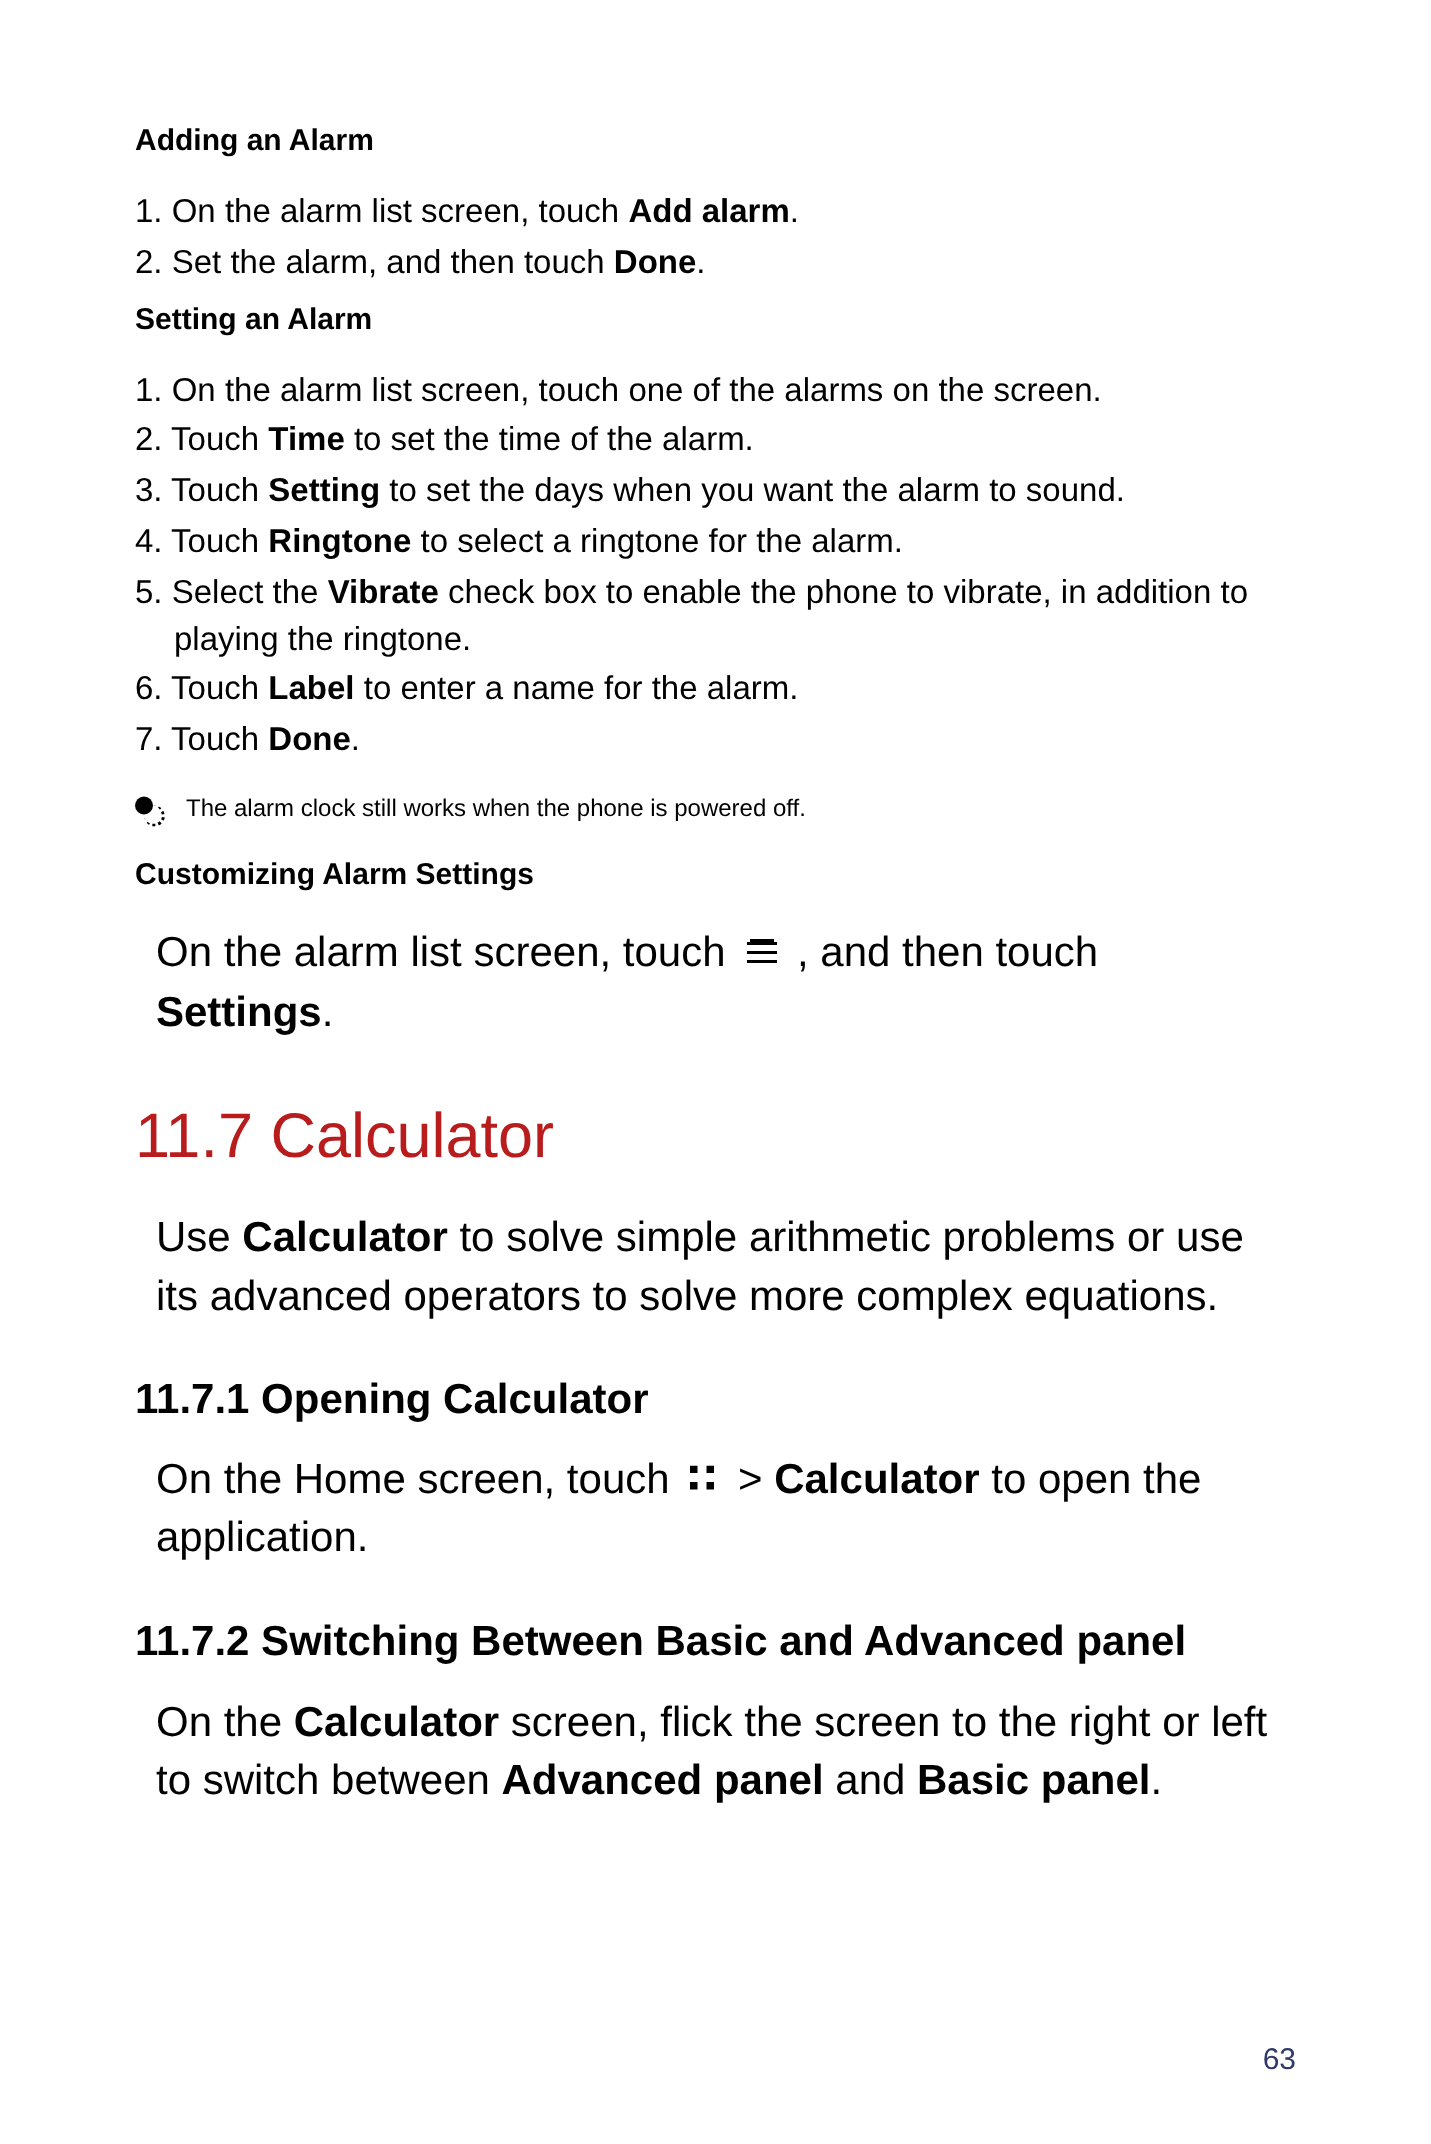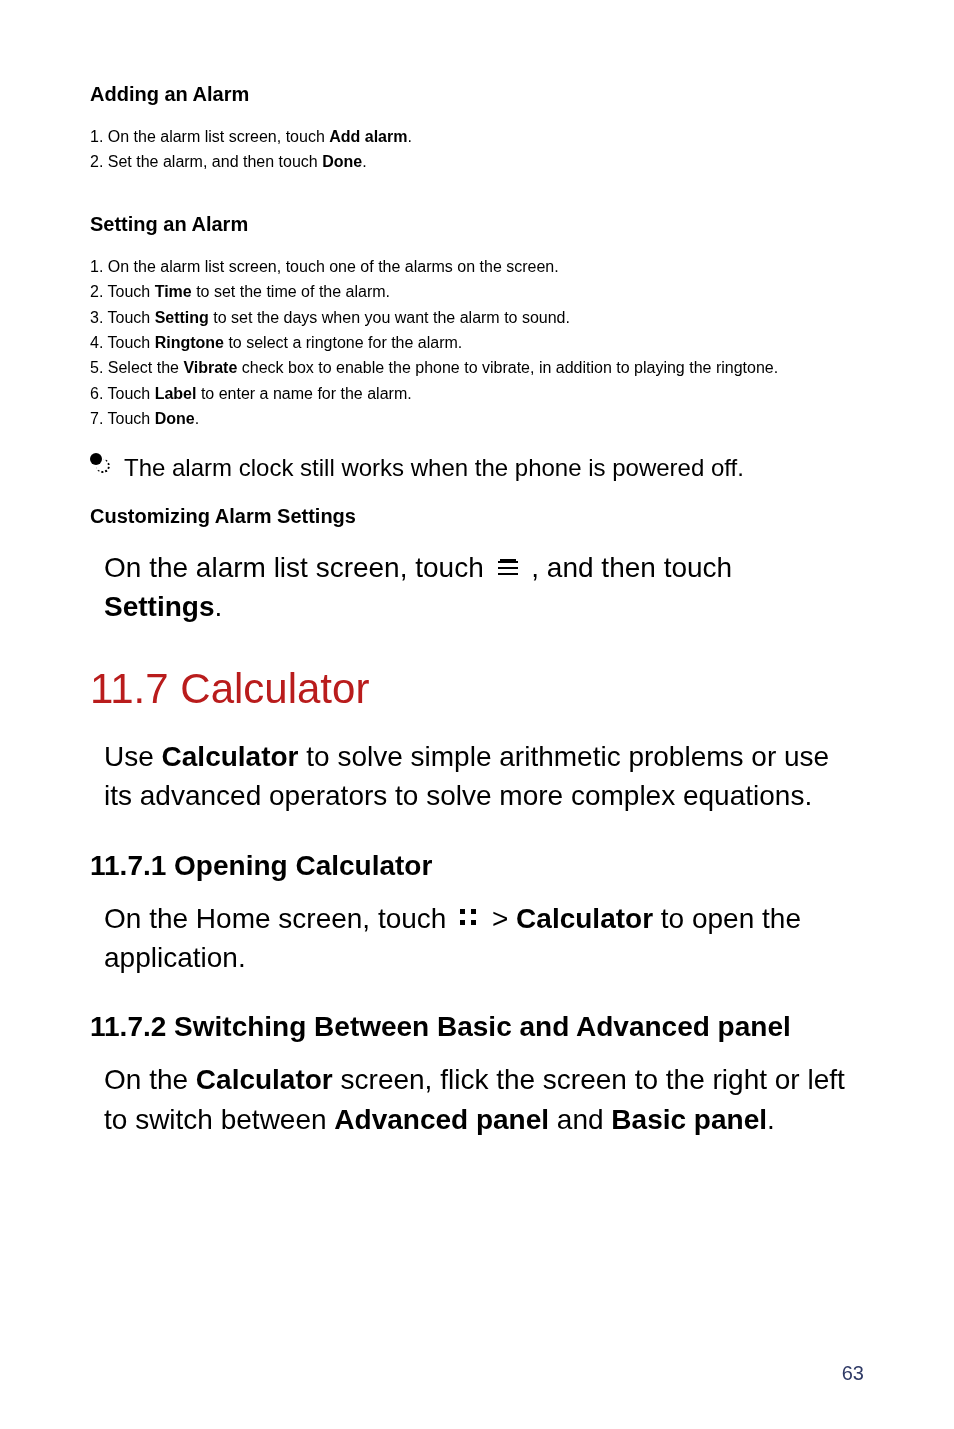--- a/index.html
+++ b/index.html
@@ -11,23 +11,23 @@
     color: #000;
     position: relative;
     background: #fff;
     line-height: 1.4;
   }
   .h4 {
     font-weight: bold;
     font-size: 20px;
     margin-bottom: 18px;
   }
-  .h4.mt { margin-top: 36px; }
+  .h4.mt { margin-top: 8px; }
   .step {
-    font-size: 16px;
+    font-size: 22px;
     margin: 3px 0;
     padding-left: 26px;
     text-indent: -26px;
   }
   .note-row {
     display: flex;
     align-items: flex-start;
     margin: 20px 0 18px 0;
   }
   .note-icon {
@@ -51,21 +51,21 @@
     position: absolute;
     left: 6px; top: 6px;
     width: 12px; height: 12px;
     border: 2px dotted #000;
     border-top: none;
     border-left: none;
     border-radius: 50%;
     transform: rotate(-10deg);
   }
   .note-text {
-    font-size: 24px;
+    font-size: 16px;
   }
   .para {
     font-size: 28px;
     margin: 8px 14px;
   }
   .inline-icon {
     display: inline-block;
     vertical-align: middle;
     margin: 0 6px;
   }

